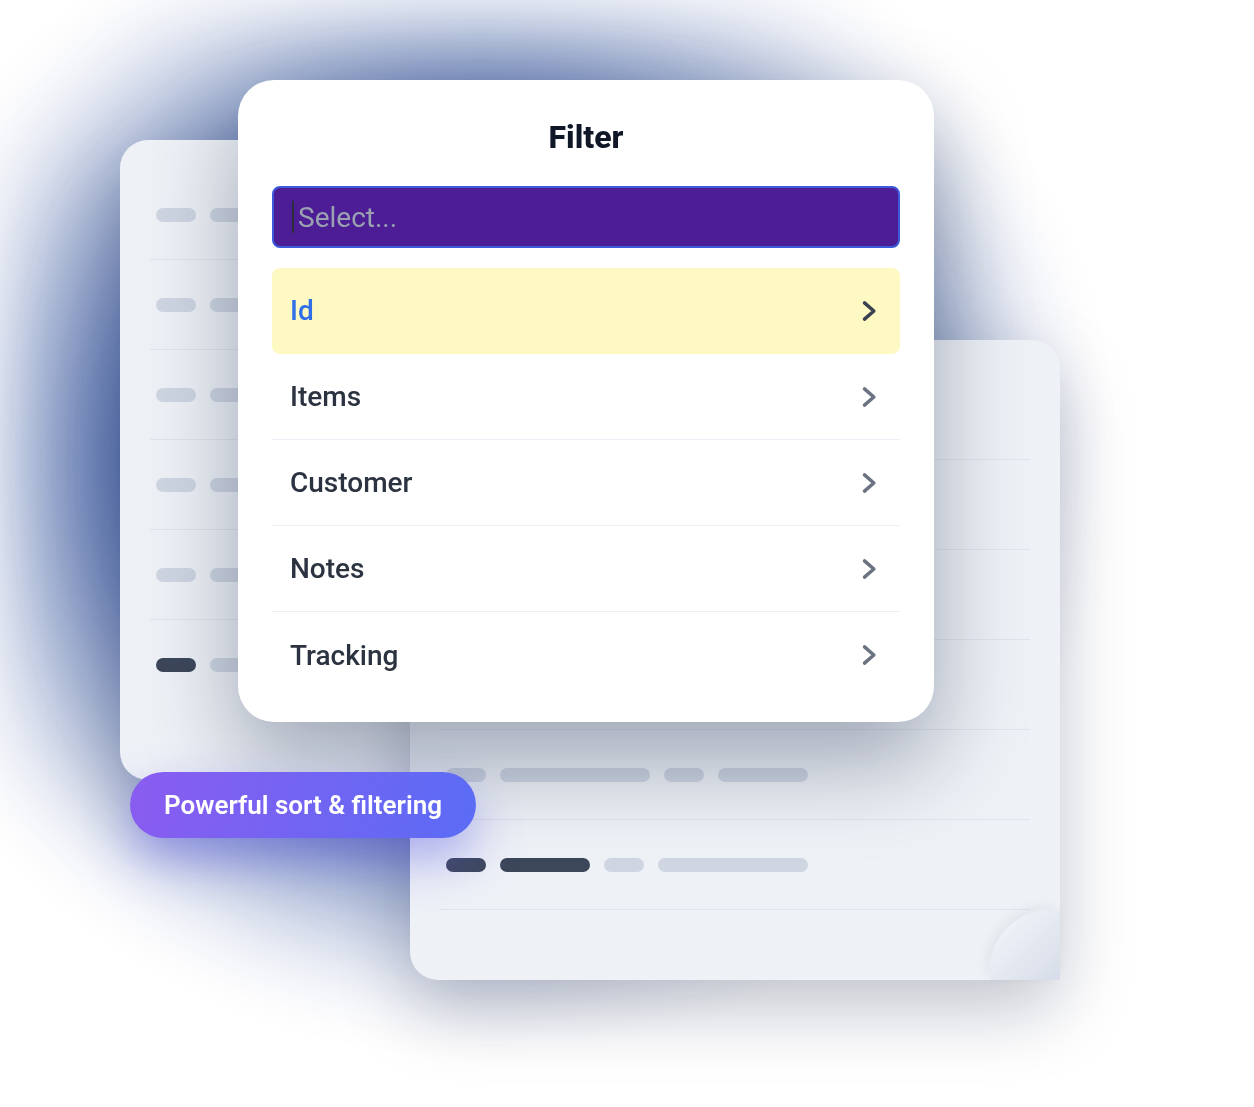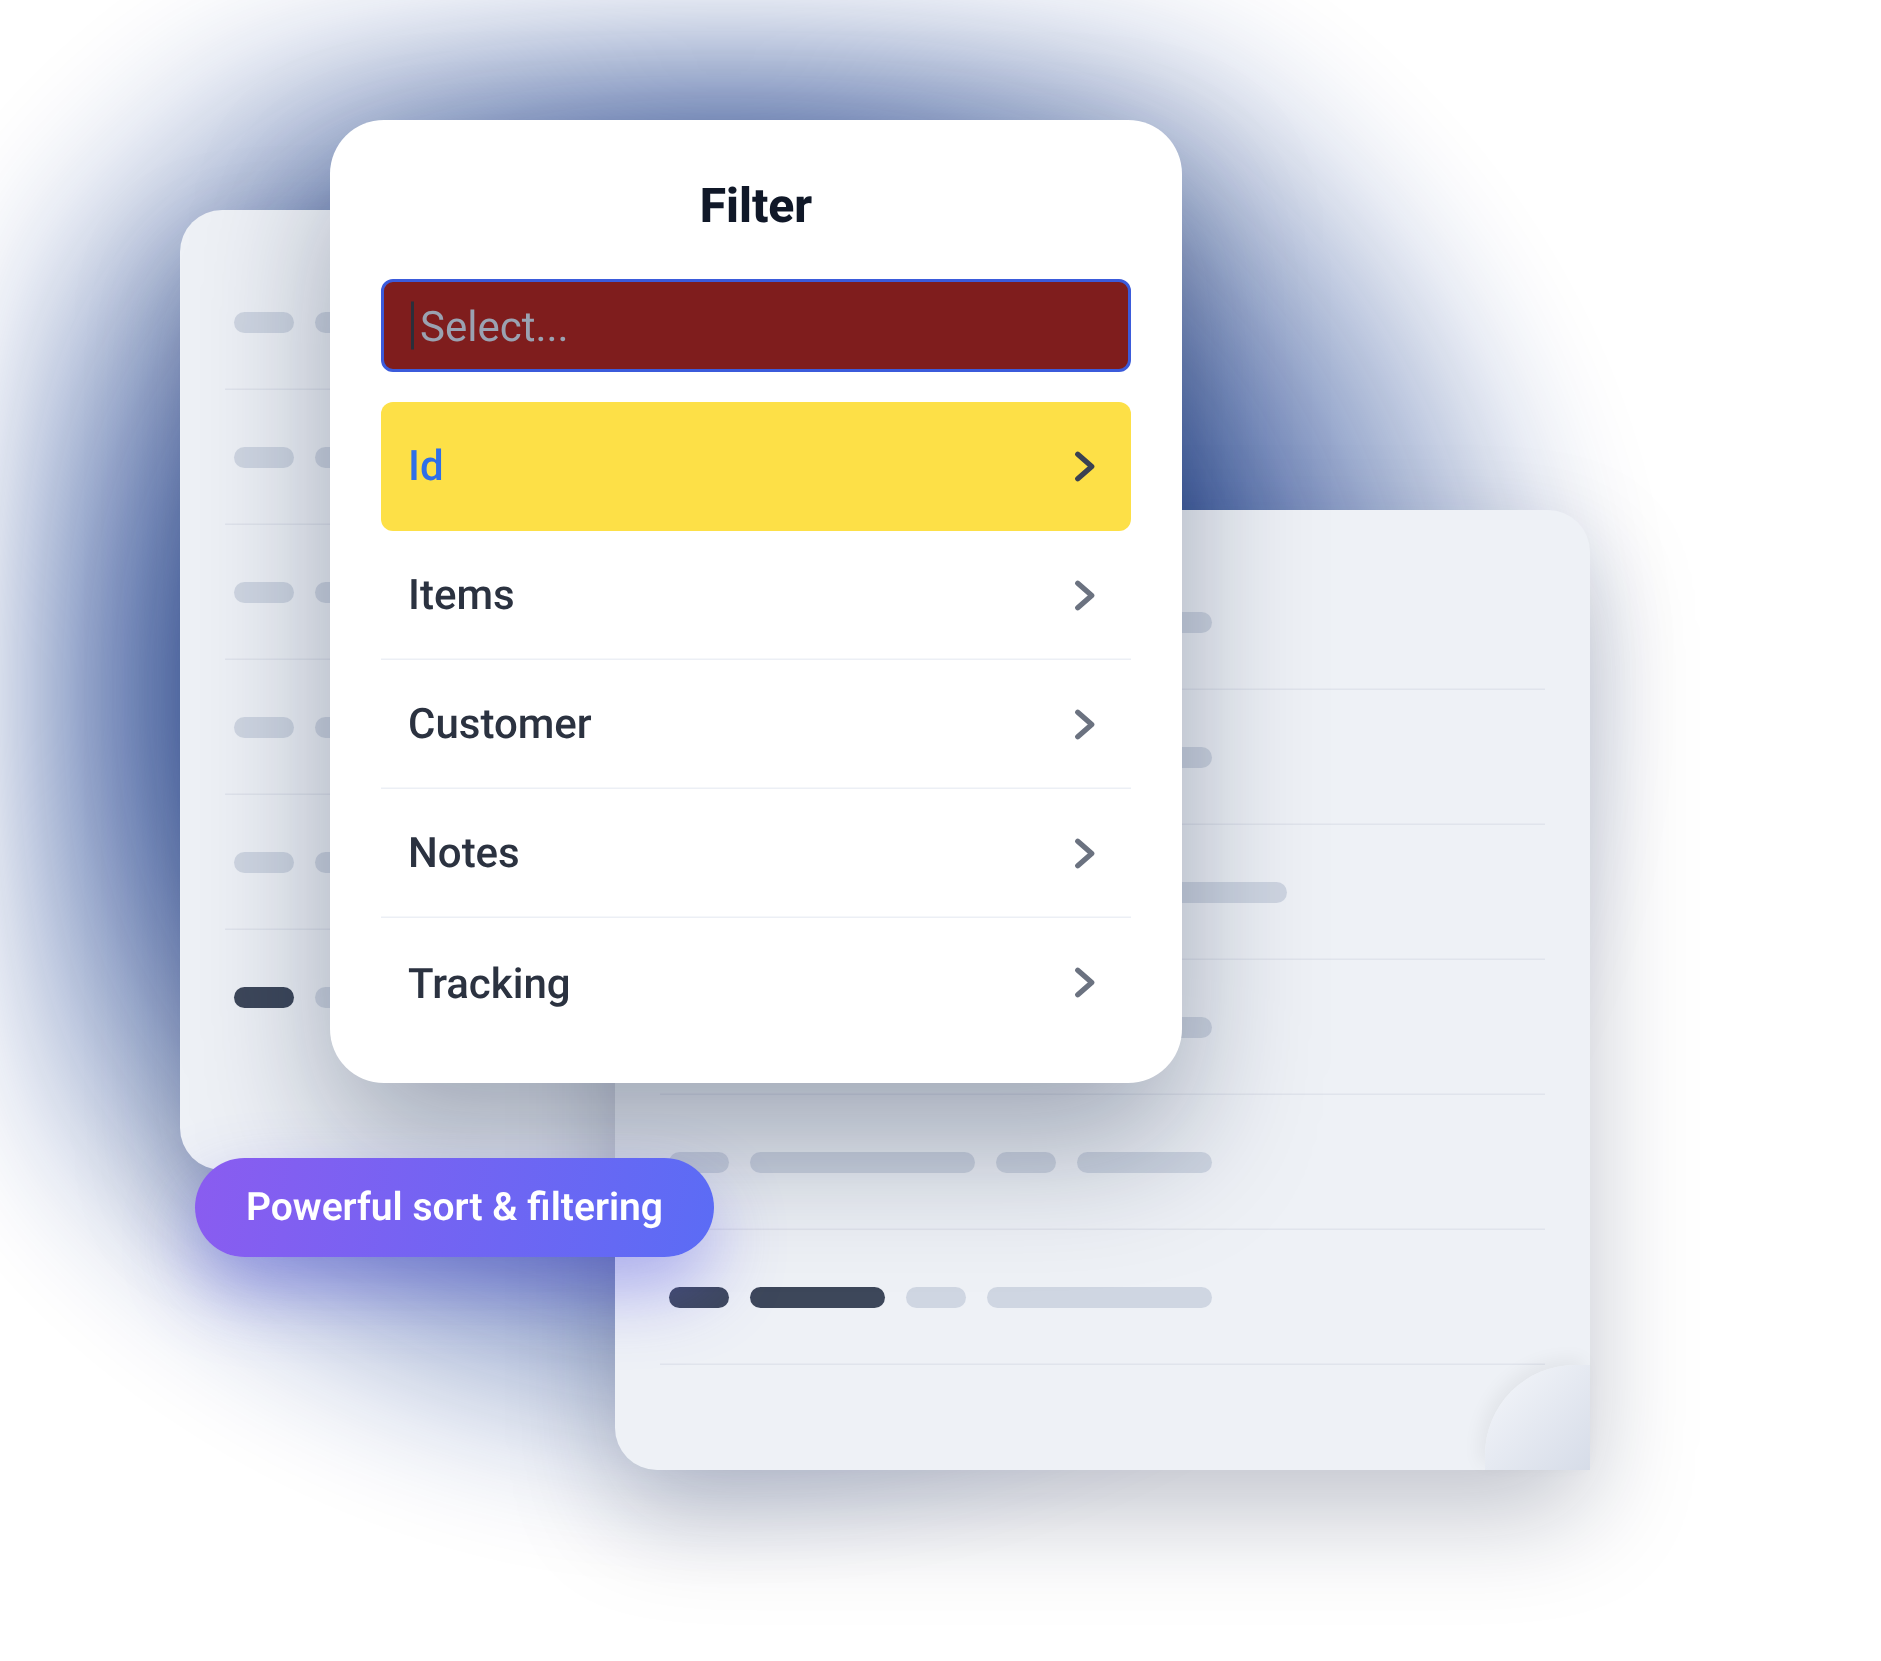--- a/index.html
+++ b/index.html
@@ -78,23 +78,23 @@
     width: 70px;
     height: 70px;
     background: linear-gradient(135deg, #f5f7fb 0%, #d6dce8 100%);
     border-top-left-radius: 60px;
     box-shadow: -4px -4px 12px rgba(0,0,0,0.05);
   }
 
   
   .filter-card {
     position: absolute;
-    left: 170px;
+    left: 188px;
     top: 50px;
-    width: 568px;
+    width: 696px;
     background: #fff;
     border-radius: 36px;
     box-shadow: 0 40px 90px rgba(10,25,60,0.35);
     padding: 38px 34px 24px;
     z-index: 3;
   }
   .filter-title {
     text-align: center;
     font-size: 32px;
     font-weight: 800;
@@ -102,21 +102,21 @@
     margin-bottom: 30px;
   }
   .select-box {
     border: 2px solid #3b5bdb;
     border-radius: 8px;
     height: 62px;
     display: flex;
     align-items: center;
     padding: 0 18px;
     margin-bottom: 20px;
-    background: #7f1d1d;
+    background: #4c1d95;
   }
   .caret {
     width: 2px;
     height: 32px;
     background: #2a2f3a;
     margin-right: 4px;
     animation: blink 1.2s step-end infinite;
   }
   @keyframes blink { 50% { opacity: 0; } }
   .select-placeholder {
@@ -129,21 +129,21 @@
     height: 86px;
     display: flex;
     align-items: center;
     justify-content: space-between;
     padding: 0 18px;
     border-bottom: 1px solid #eceff5;
     cursor: pointer;
   }
   .option:last-child { border-bottom: none; }
   .option.selected {
-    background: #fde047;
+    background: #fef9c3;
     border-radius: 8px;
     border-bottom-color: transparent;
   }
   .option.selected .option-label { color: #2f6fe8; }
   .option-label {
     font-size: 28px;
     color: #2b3240;
     font-weight: 500;
   }
   .chevron {

